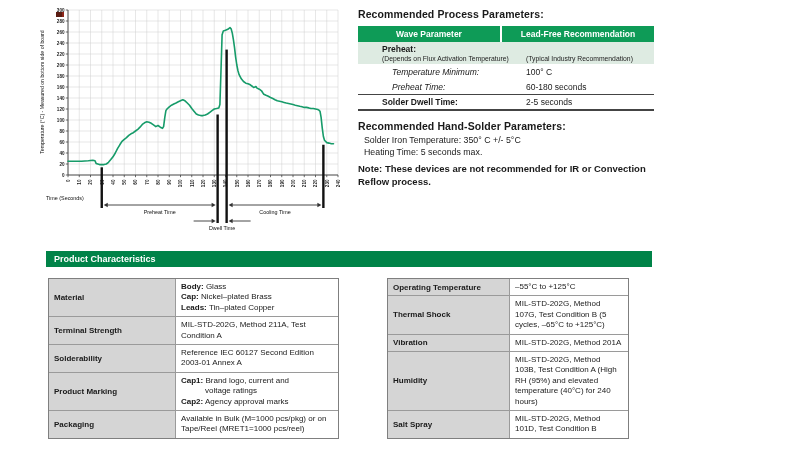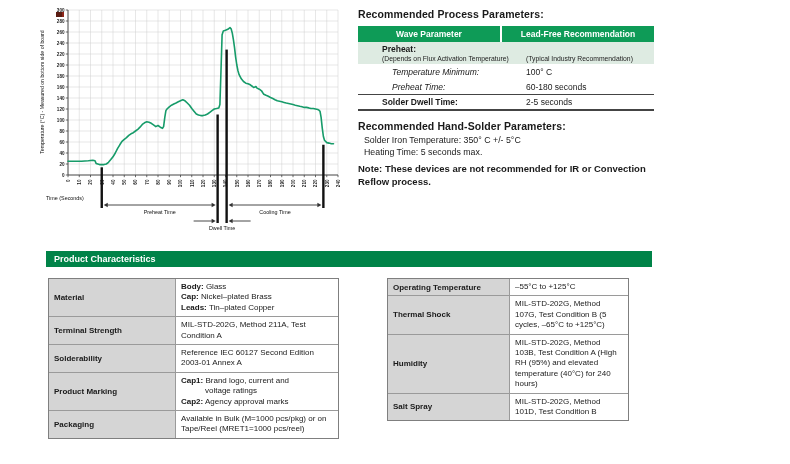--- a/index.html
+++ b/index.html
@@ -299,20 +299,26 @@
         <div>–55°C to +125°C</div>
       </div>
     </div>
     <div class="crow">
       <div class="clabel">Thermal Shock</div>
       <div class="cvalue">
         <div>MIL-STD-202G, Method 107G, Test Condition B (5 cycles, –65°C to +125°C)</div>
       </div>
     </div>
     <div class="crow">
+      <div class="clabel">Vibration</div>
+      <div class="cvalue">
+        <div>MIL-STD-202G, Method 201A</div>
+      </div>
+    </div>
+    <div class="crow">
       <div class="clabel">Humidity</div>
       <div class="cvalue">
         <div>MIL-STD-202G, Method 103B, Test Condition A (High RH (95%) and elevated temperature (40°C) for 240 hours)</div>
       </div>
     </div>
     <div class="crow">
       <div class="clabel">Salt Spray</div>
       <div class="cvalue">
         <div>MIL-STD-202G, Method 101D, Test Condition B</div>
       </div>

